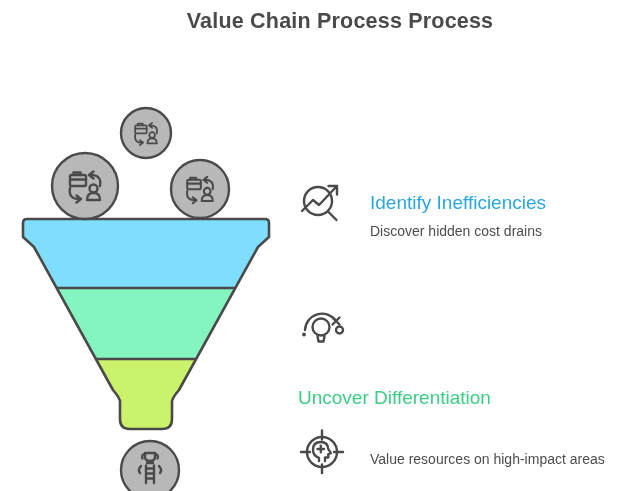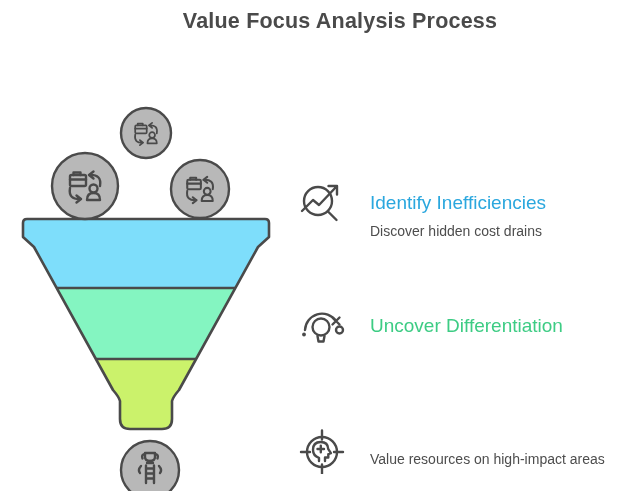--- a/index.html
+++ b/index.html
@@ -9,34 +9,34 @@
     font-family:"Liberation Sans","DejaVu Sans",sans-serif;
   }
   #page-title {
     position:absolute; top:9px; left:55px; width:570px;
     text-align:center; font-size:21.5px; font-weight:700;
     color:#4a4a4a; letter-spacing:0.2px; margin:0;
   }
   #funnel-svg { position:absolute; left:0; top:90px; }
   .step-row { position:absolute; left:298px; width:322px; display:flex; gap:24px; }
   .step-row.r1 { top:176px; }
-  .step-row.r2 { top:299px; }
+  .step-row.r2 { top:299px;flex-direction:column; }
   .step-row.r3 { top:426px; }
   .step-icon { flex:0 0 48px; width:48px; height:48px; }
   .step-text { padding-top:16px; }
   .step-heading { font-size:19px; font-weight:500; line-height:22px; margin:0; }
   .step-desc { font-size:14px; color:#4d4d4d; line-height:17px; margin:9px 0 0 0; }
   svg .ln { fill:none; stroke:#4a4a4a; stroke-width:2.4; stroke-linecap:round; stroke-linejoin:round; }
 </style>
 </head>
 <body>
 
 <div id="stage">
 
-  <h1 id="page-title" style="color: rgb(74, 74, 74);">Value Focus Analysis Process</h1>
+  <h1 id="page-title" style="color: rgb(74, 74, 74);">Value Chain Process Process</h1>
 
   <svg id="funnel-svg" width="290" height="401" viewBox="0 0 290 401">
     <defs>
       <clipPath id="fc">
         <path d="M 27,129 H 265 Q 269,129 269,133 V 147 L 258,157 L 179,300
                  Q 173,307 172,311 V 329 Q 172,339 162,339 H 130 Q 120,339 120,329
                  V 311 Q 119,307 113,300 L 34,157 L 23,147 V 133 Q 23,129 27,129 Z"></path>
       </clipPath>
 
       <g id="xchg" class="ln">

